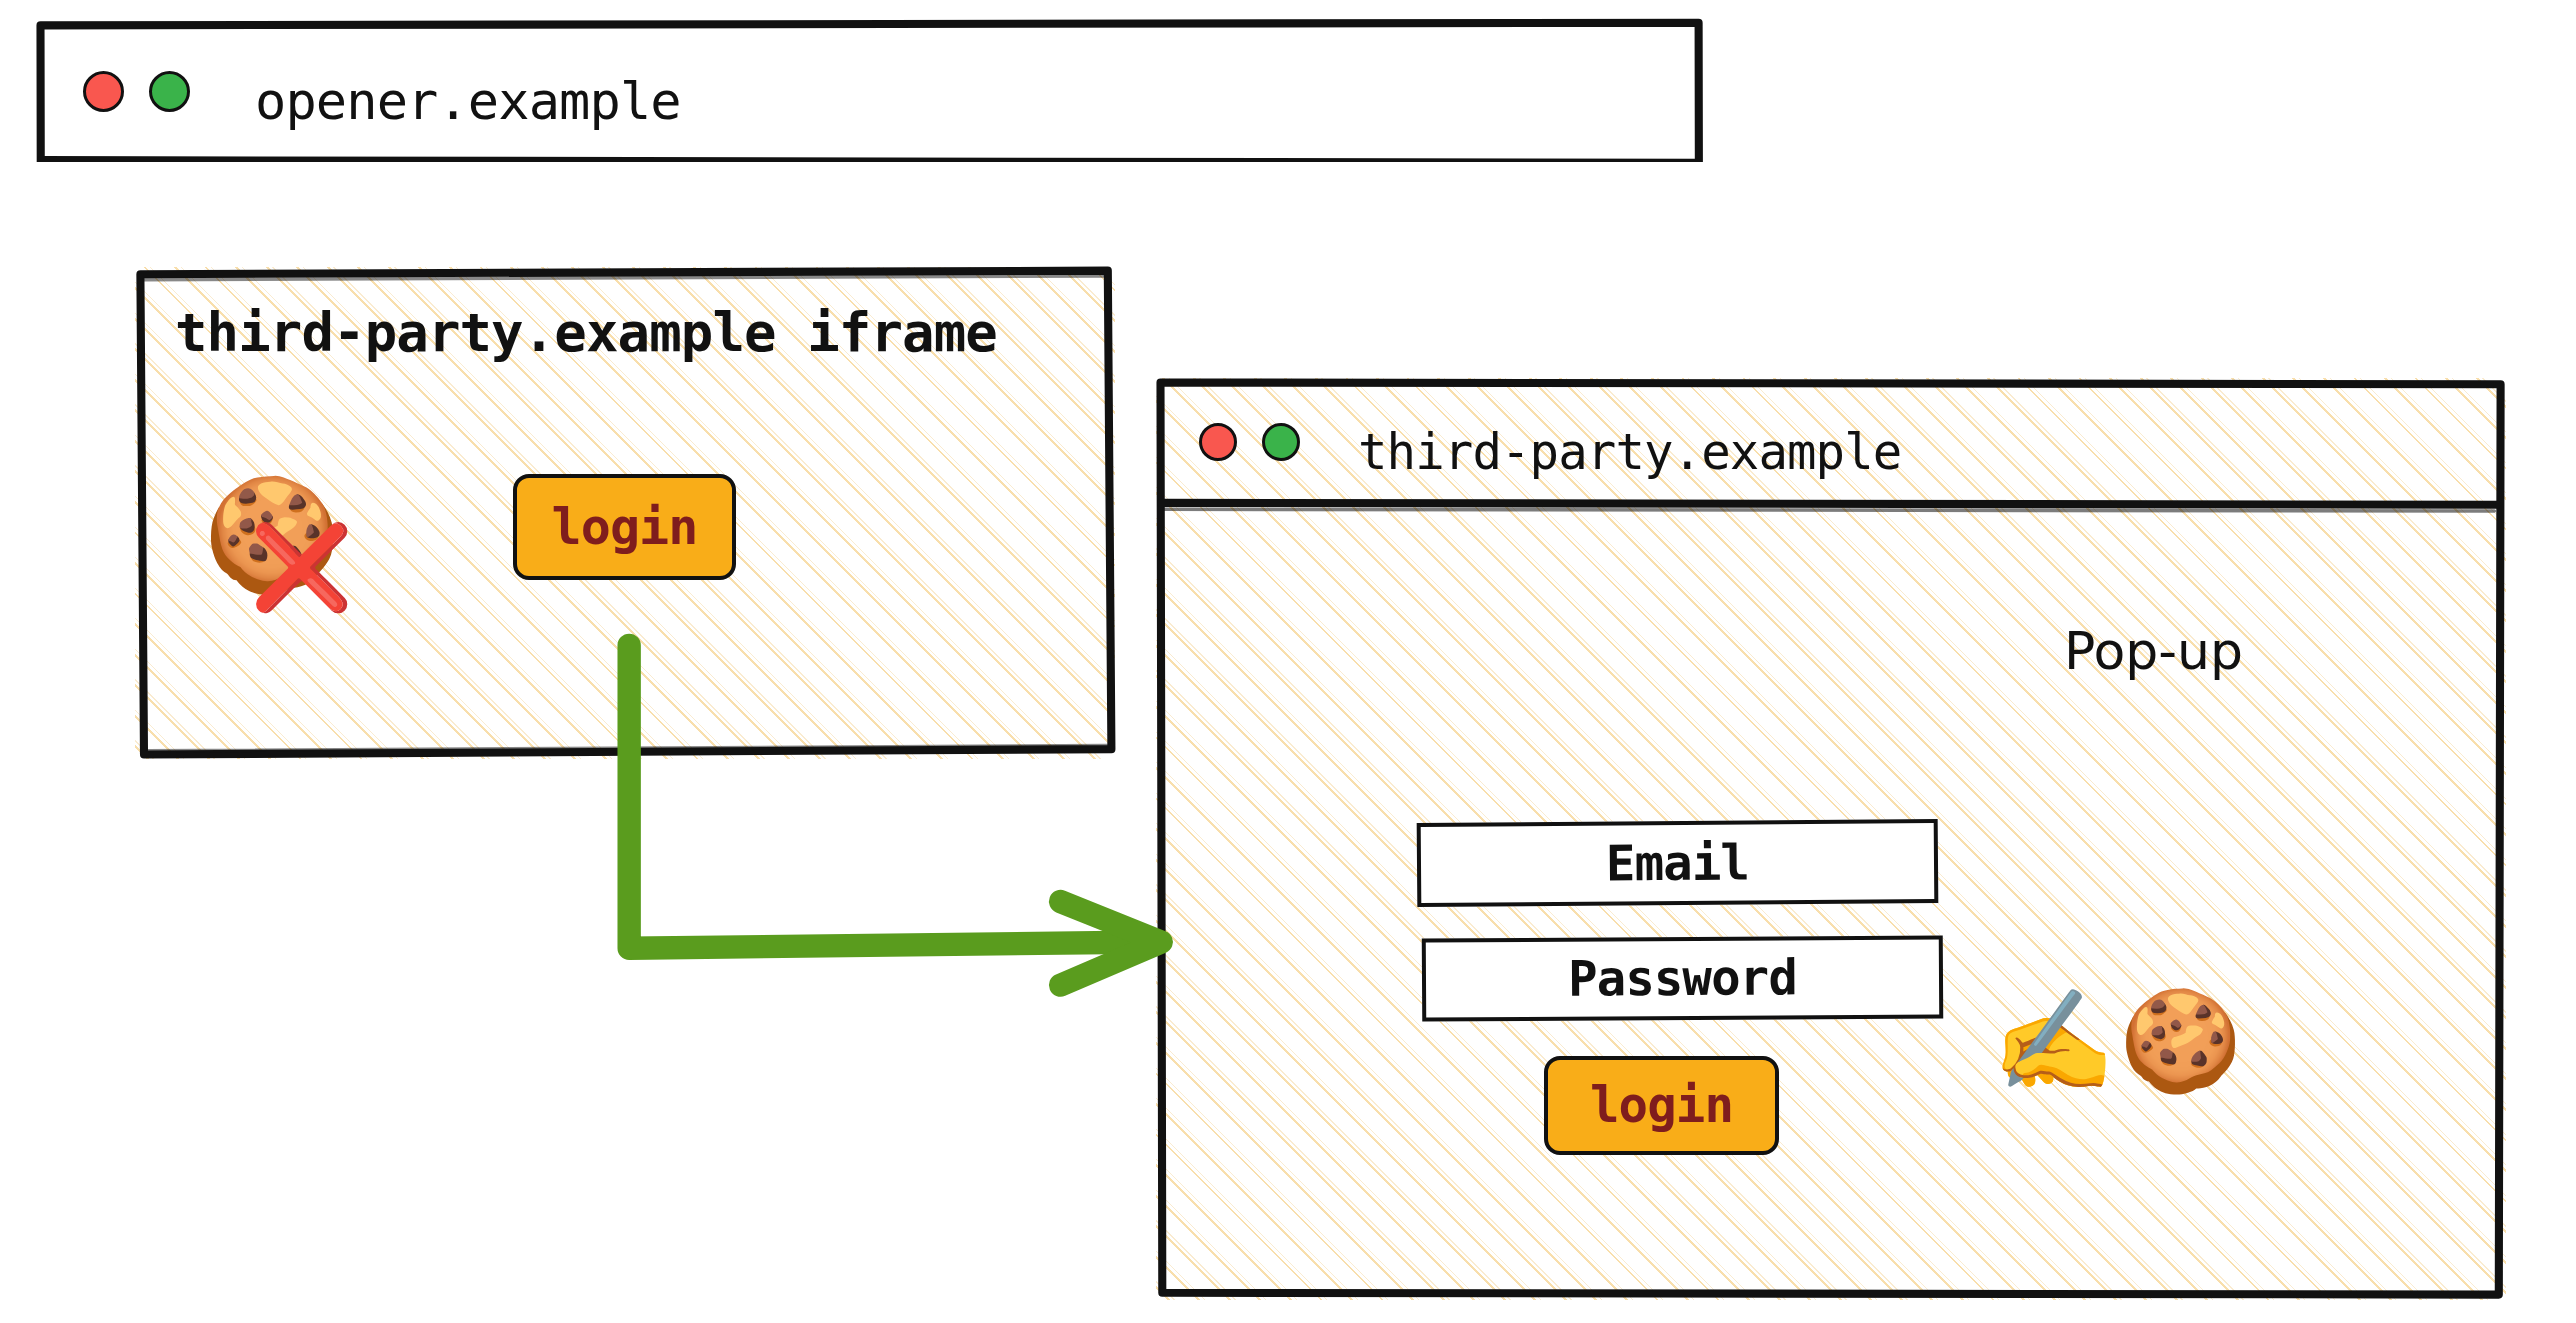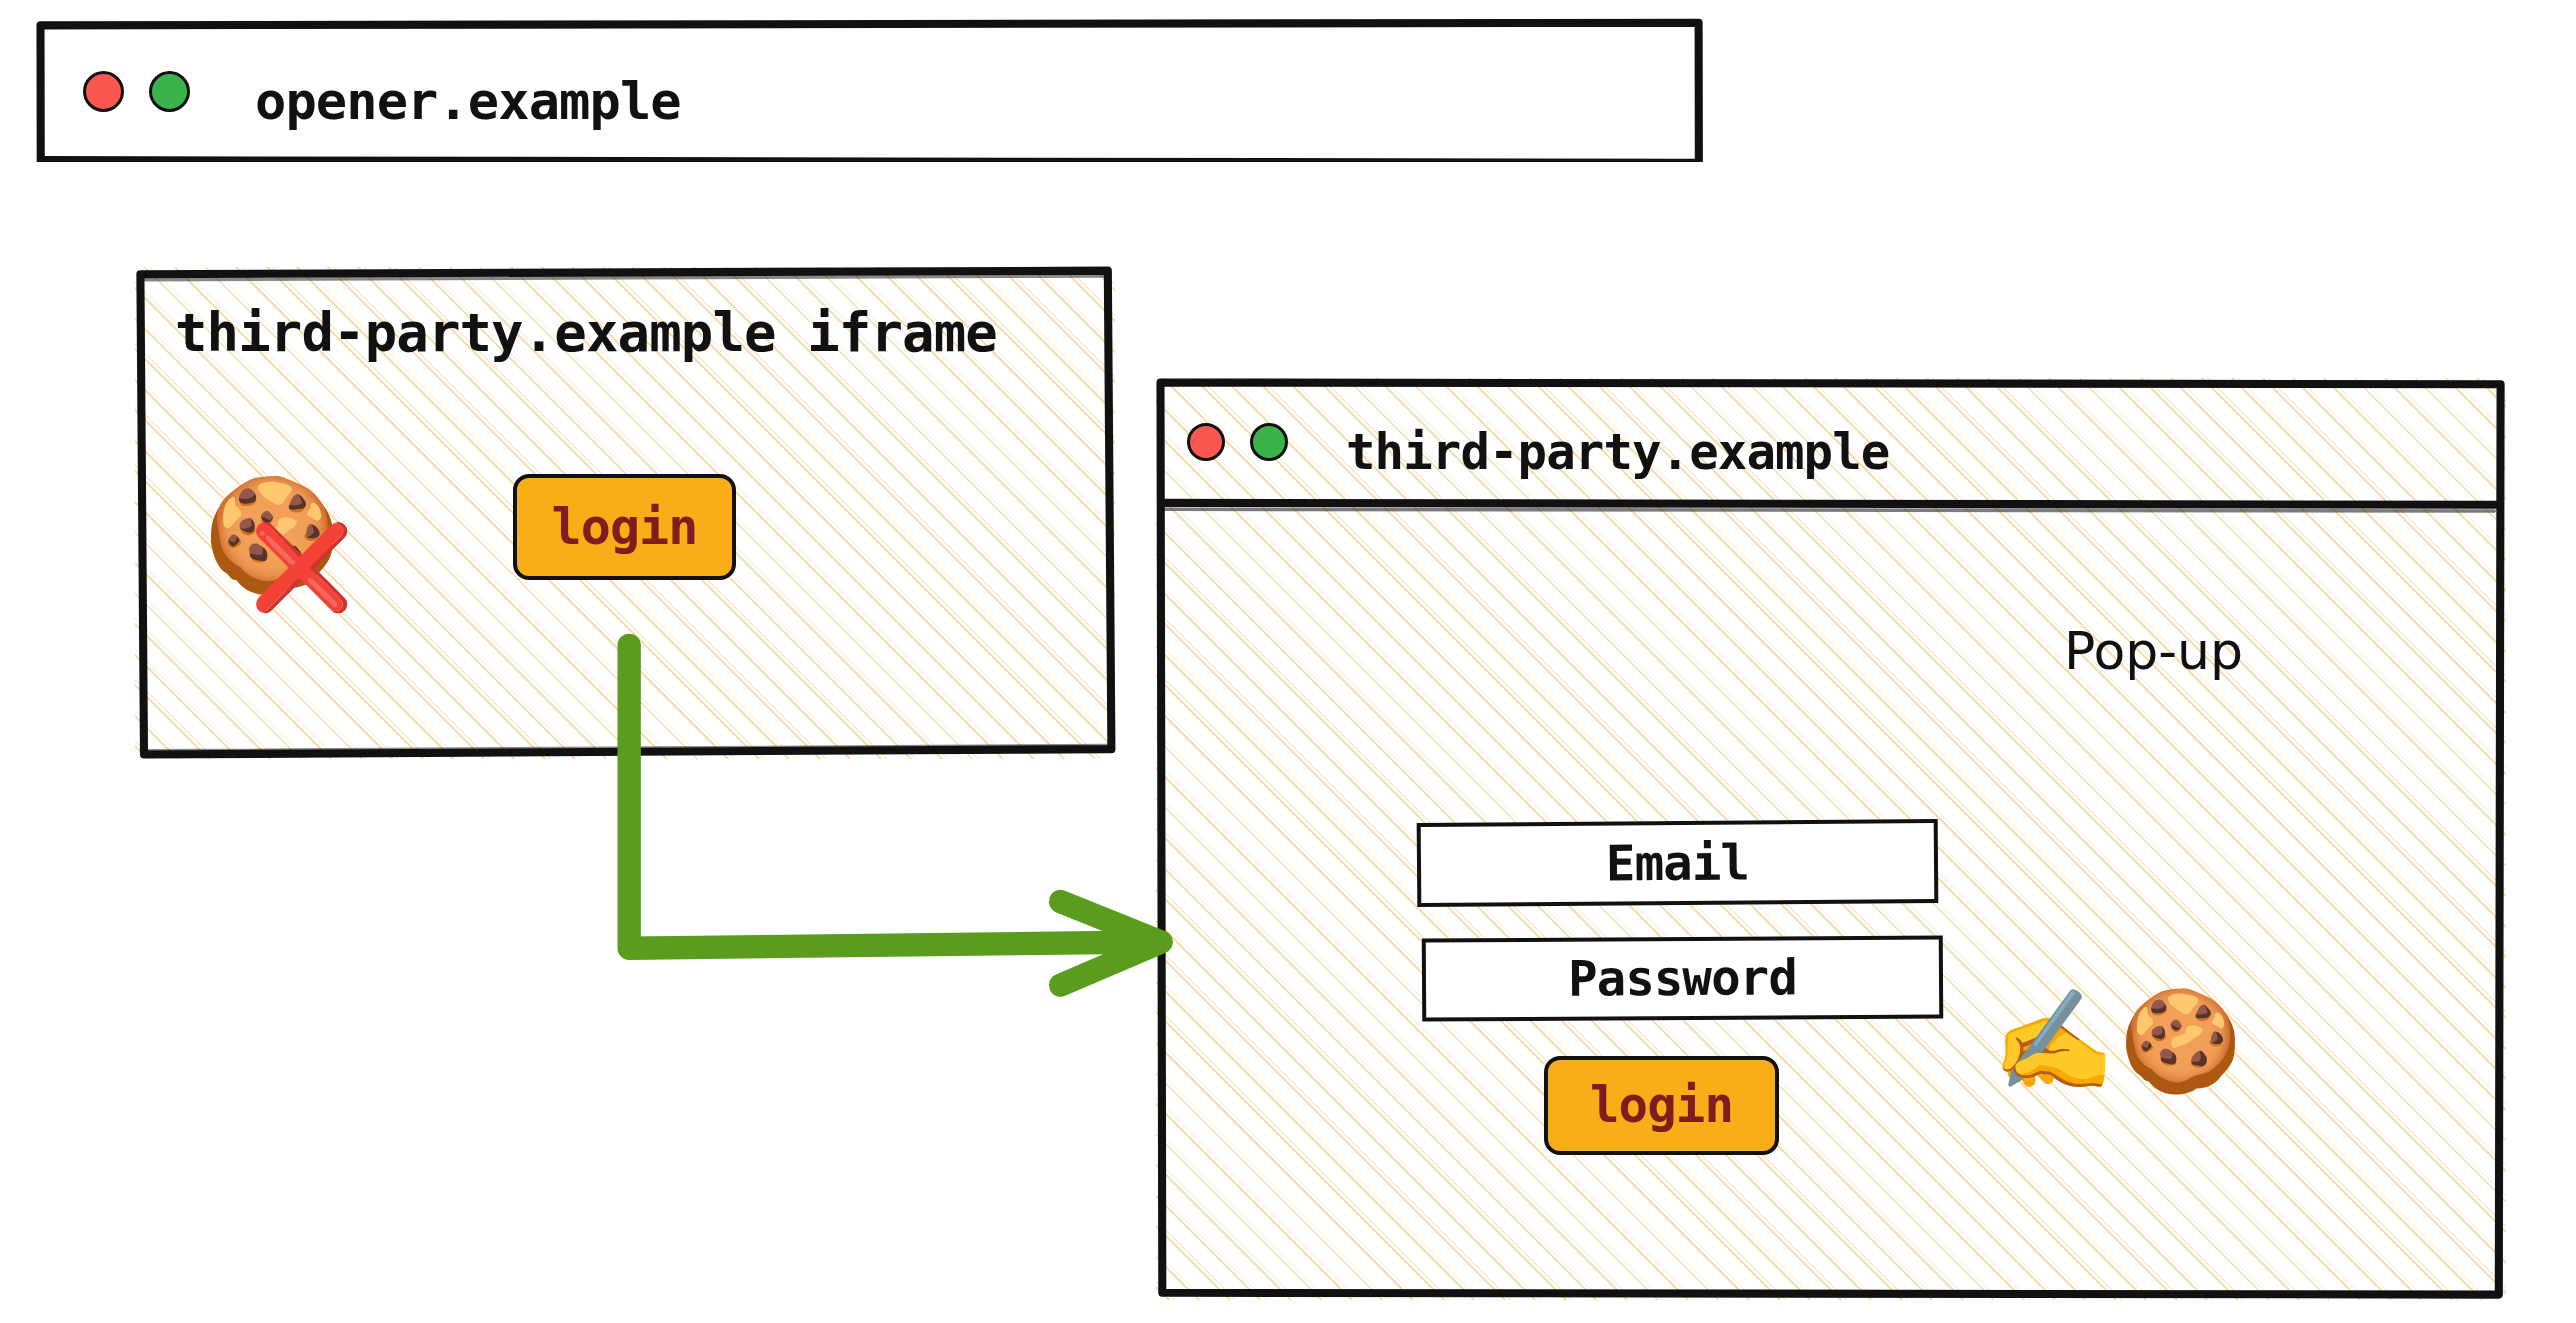--- a/index.html
+++ b/index.html
@@ -70,36 +70,36 @@
   .titlebar {
     position: absolute;
     left: 0;
     top: 0;
     width: 100%;
     display: flex;
     align-items: center;
     box-sizing: border-box;
   }
   .opener-window .titlebar { height: 142px; padding-left: 47px; }
-  .popup-window  .titlebar { height: 128px; padding-left: 31px; }
+  .popup-window  .titlebar { height: 128px; padding-left: 43px; }
 
   .dot {
     border-radius: 50%;
     border: 3.6px solid #111111;
     box-sizing: border-box;
     flex: 0 0 auto;
   }
   .opener-window .dot { width: 41px; height: 41px; }
   .popup-window  .dot { width: 38px; height: 38px; }
   .dot.red   { background: #f9574f; }
   .dot.green { background: #3ab34a; margin-left: 25px; }
 
   .win-title {
     font-family: "DejaVu Sans Mono", monospace;
-    font-weight: 700;
+    font-weight: 400;
     color: #111111;
     white-space: nowrap;
     letter-spacing: -0.9px;
     margin-top: 20px;
   }
   .opener-window .win-title { font-size: 52px; margin-left: 65px; }
   .popup-window  .win-title { font-size: 49px; margin-left: 58px; }
 
   .window-body {
     position: absolute;

